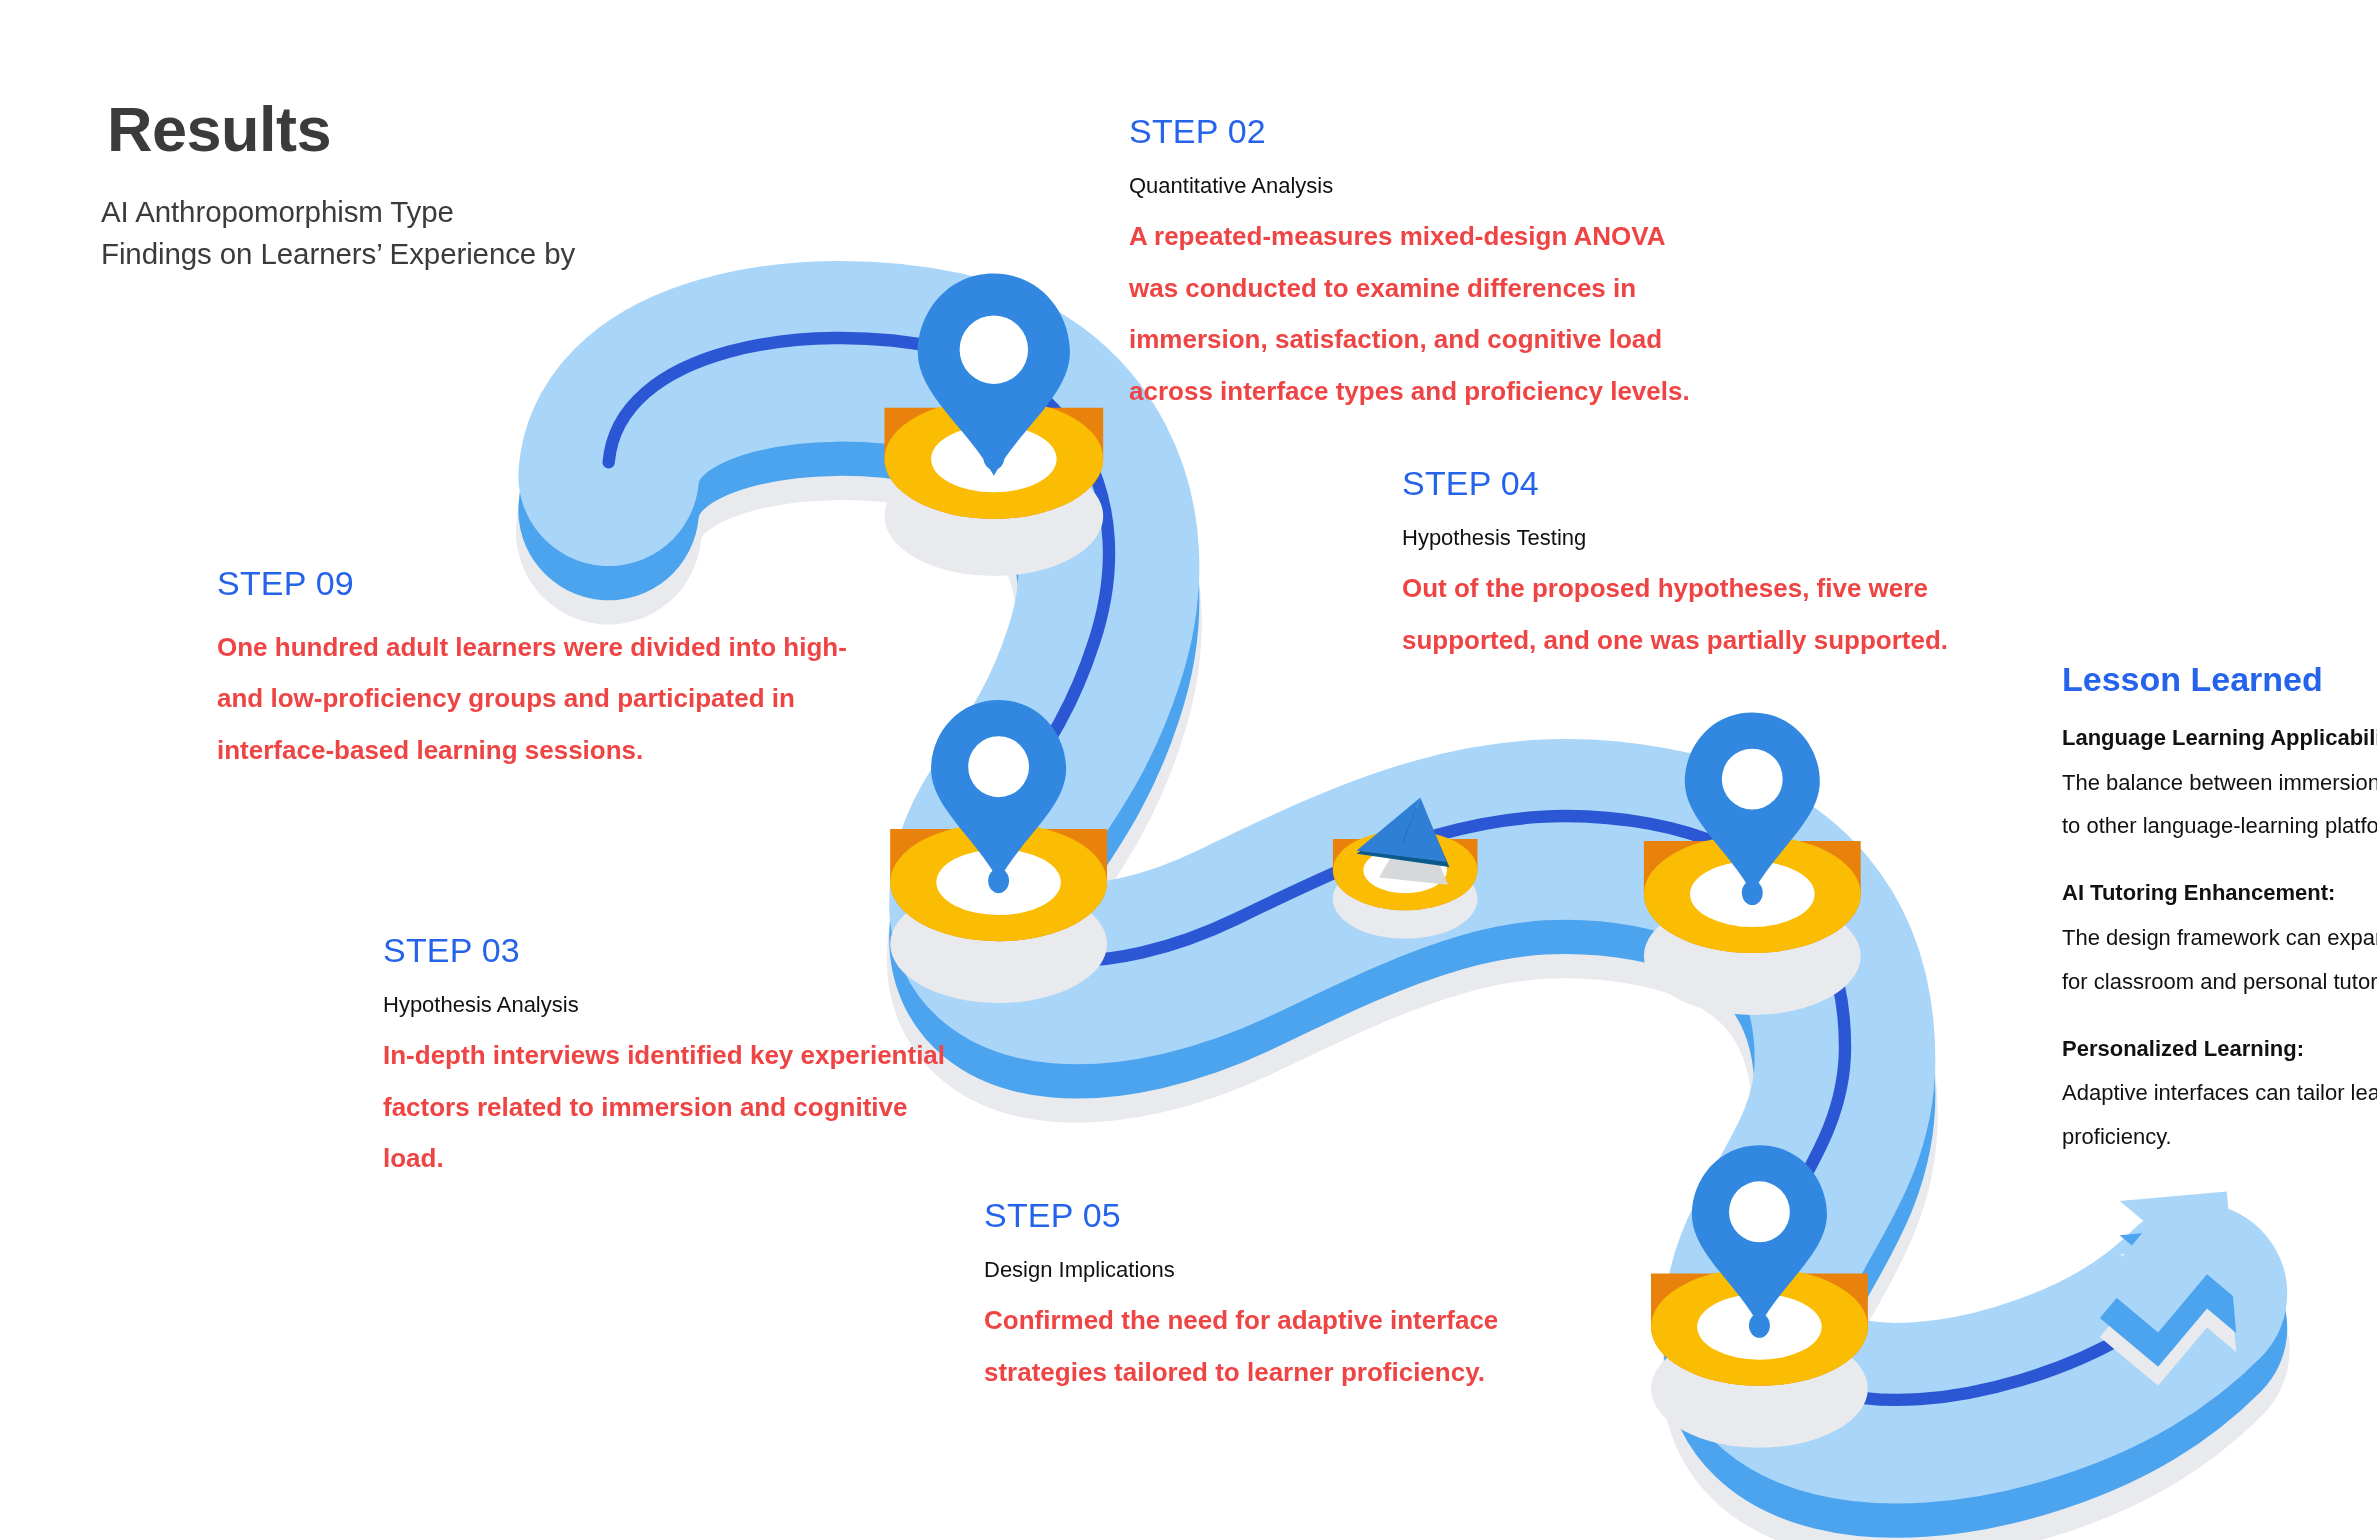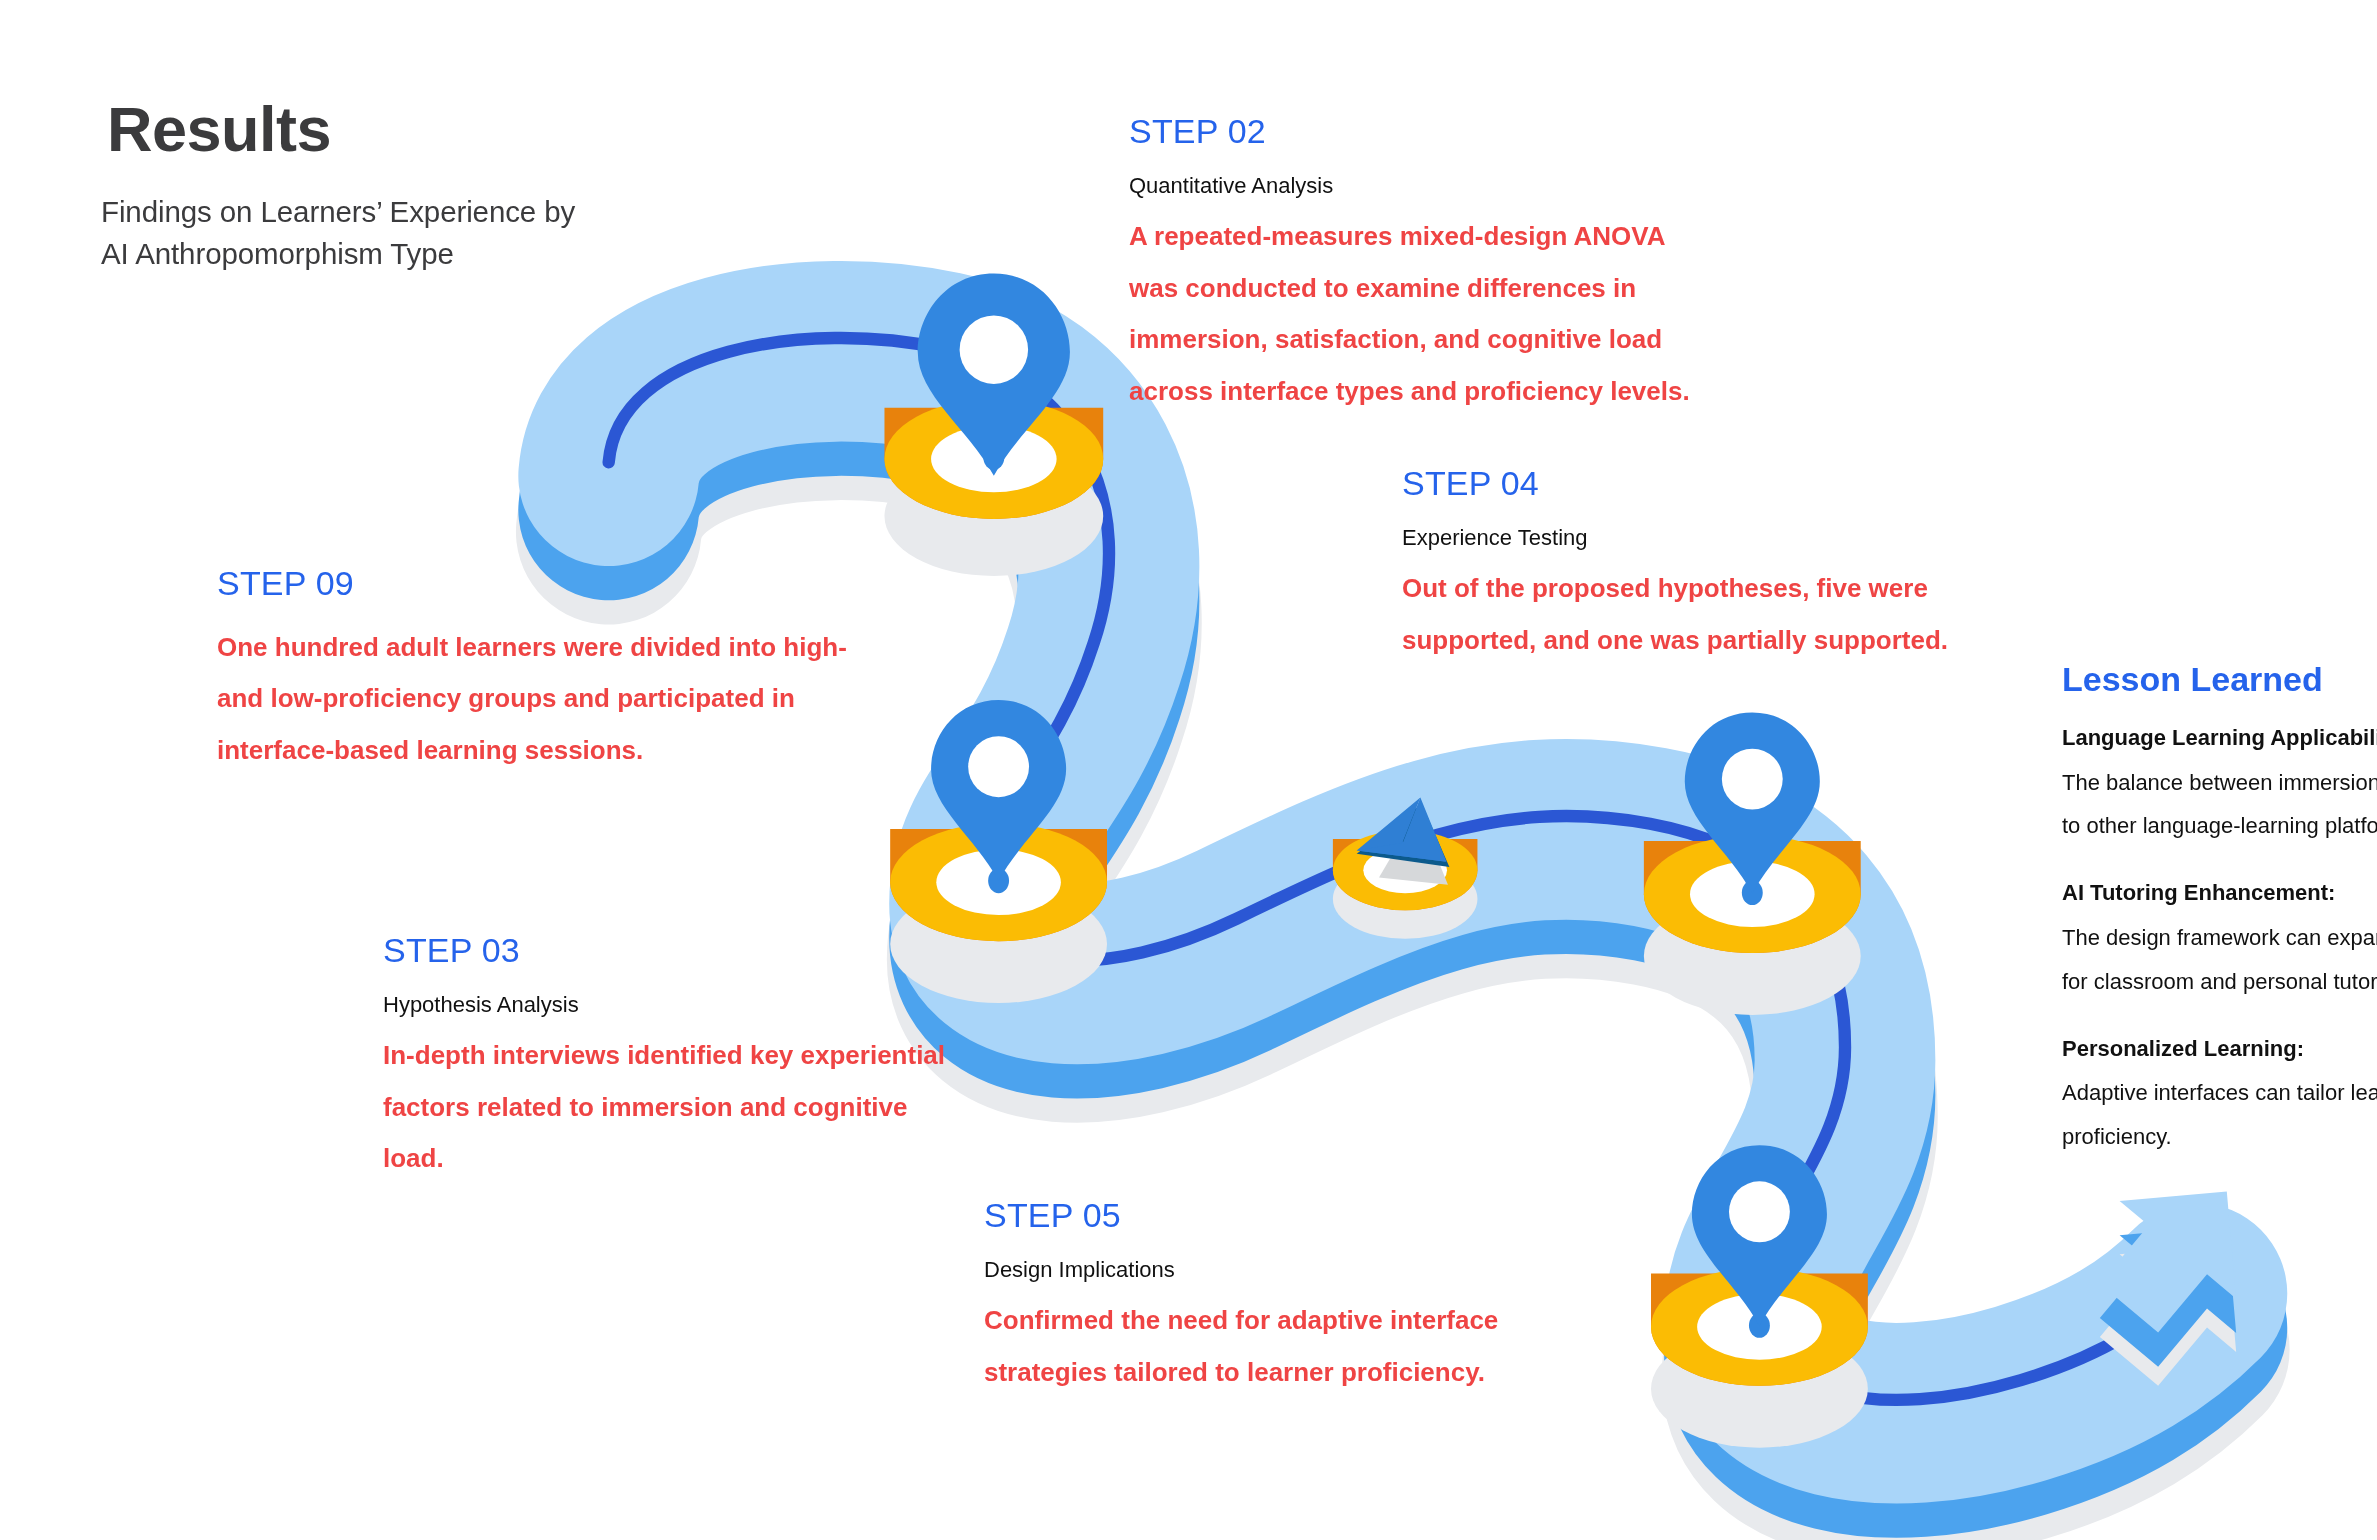--- a/index.html
+++ b/index.html
@@ -168,22 +168,22 @@
           <circle cx="3700" cy="2548" r="64" fill="#ffffff"></circle>
         </g>
       </g>
 
     </g>
   </svg>
 
   <div class="title-block">
     <div class="page-title">Results</div>
     <div class="page-subtitle">
+      <div>AI Anthropomorphism Type</div>
       <div>Findings on Learners’ Experience by</div>
-      <div>AI Anthropomorphism Type</div>
     </div>
   </div>
 
   <div class="step" style="left:217px;top:566px;width:632px;">
     <div class="step-num">STEP 09</div>
     <div class="step-body">One hundred adult learners were divided into high- and low-proficiency groups and participated in interface-based learning sessions.</div>
   </div>
 
   <div class="step" style="left:1129px;top:114px;width:590px;">
     <div class="step-num">STEP 02</div>
@@ -192,21 +192,21 @@
   </div>
 
   <div class="step" style="left:383px;top:933px;width:566px;">
     <div class="step-num">STEP 03</div>
     <div class="step-head">Hypothesis Analysis</div>
     <div class="step-body">In-depth interviews identified key experiential factors related to immersion and cognitive load.</div>
   </div>
 
   <div class="step" style="left:1402px;top:466px;width:661px;">
     <div class="step-num">STEP 04</div>
-    <div class="step-head">Experience Testing</div>
+    <div class="step-head">Hypothesis Testing</div>
     <div class="step-body">Out of the proposed hypotheses, five were supported, and one was partially supported.</div>
   </div>
 
   <div class="step" style="left:984px;top:1198px;width:642px;">
     <div class="step-num">STEP 05</div>
     <div class="step-head">Design Implications</div>
     <div class="step-body">Confirmed the need for adaptive interface strategies tailored to learner proficiency.</div>
   </div>
 
   <div class="lesson">

